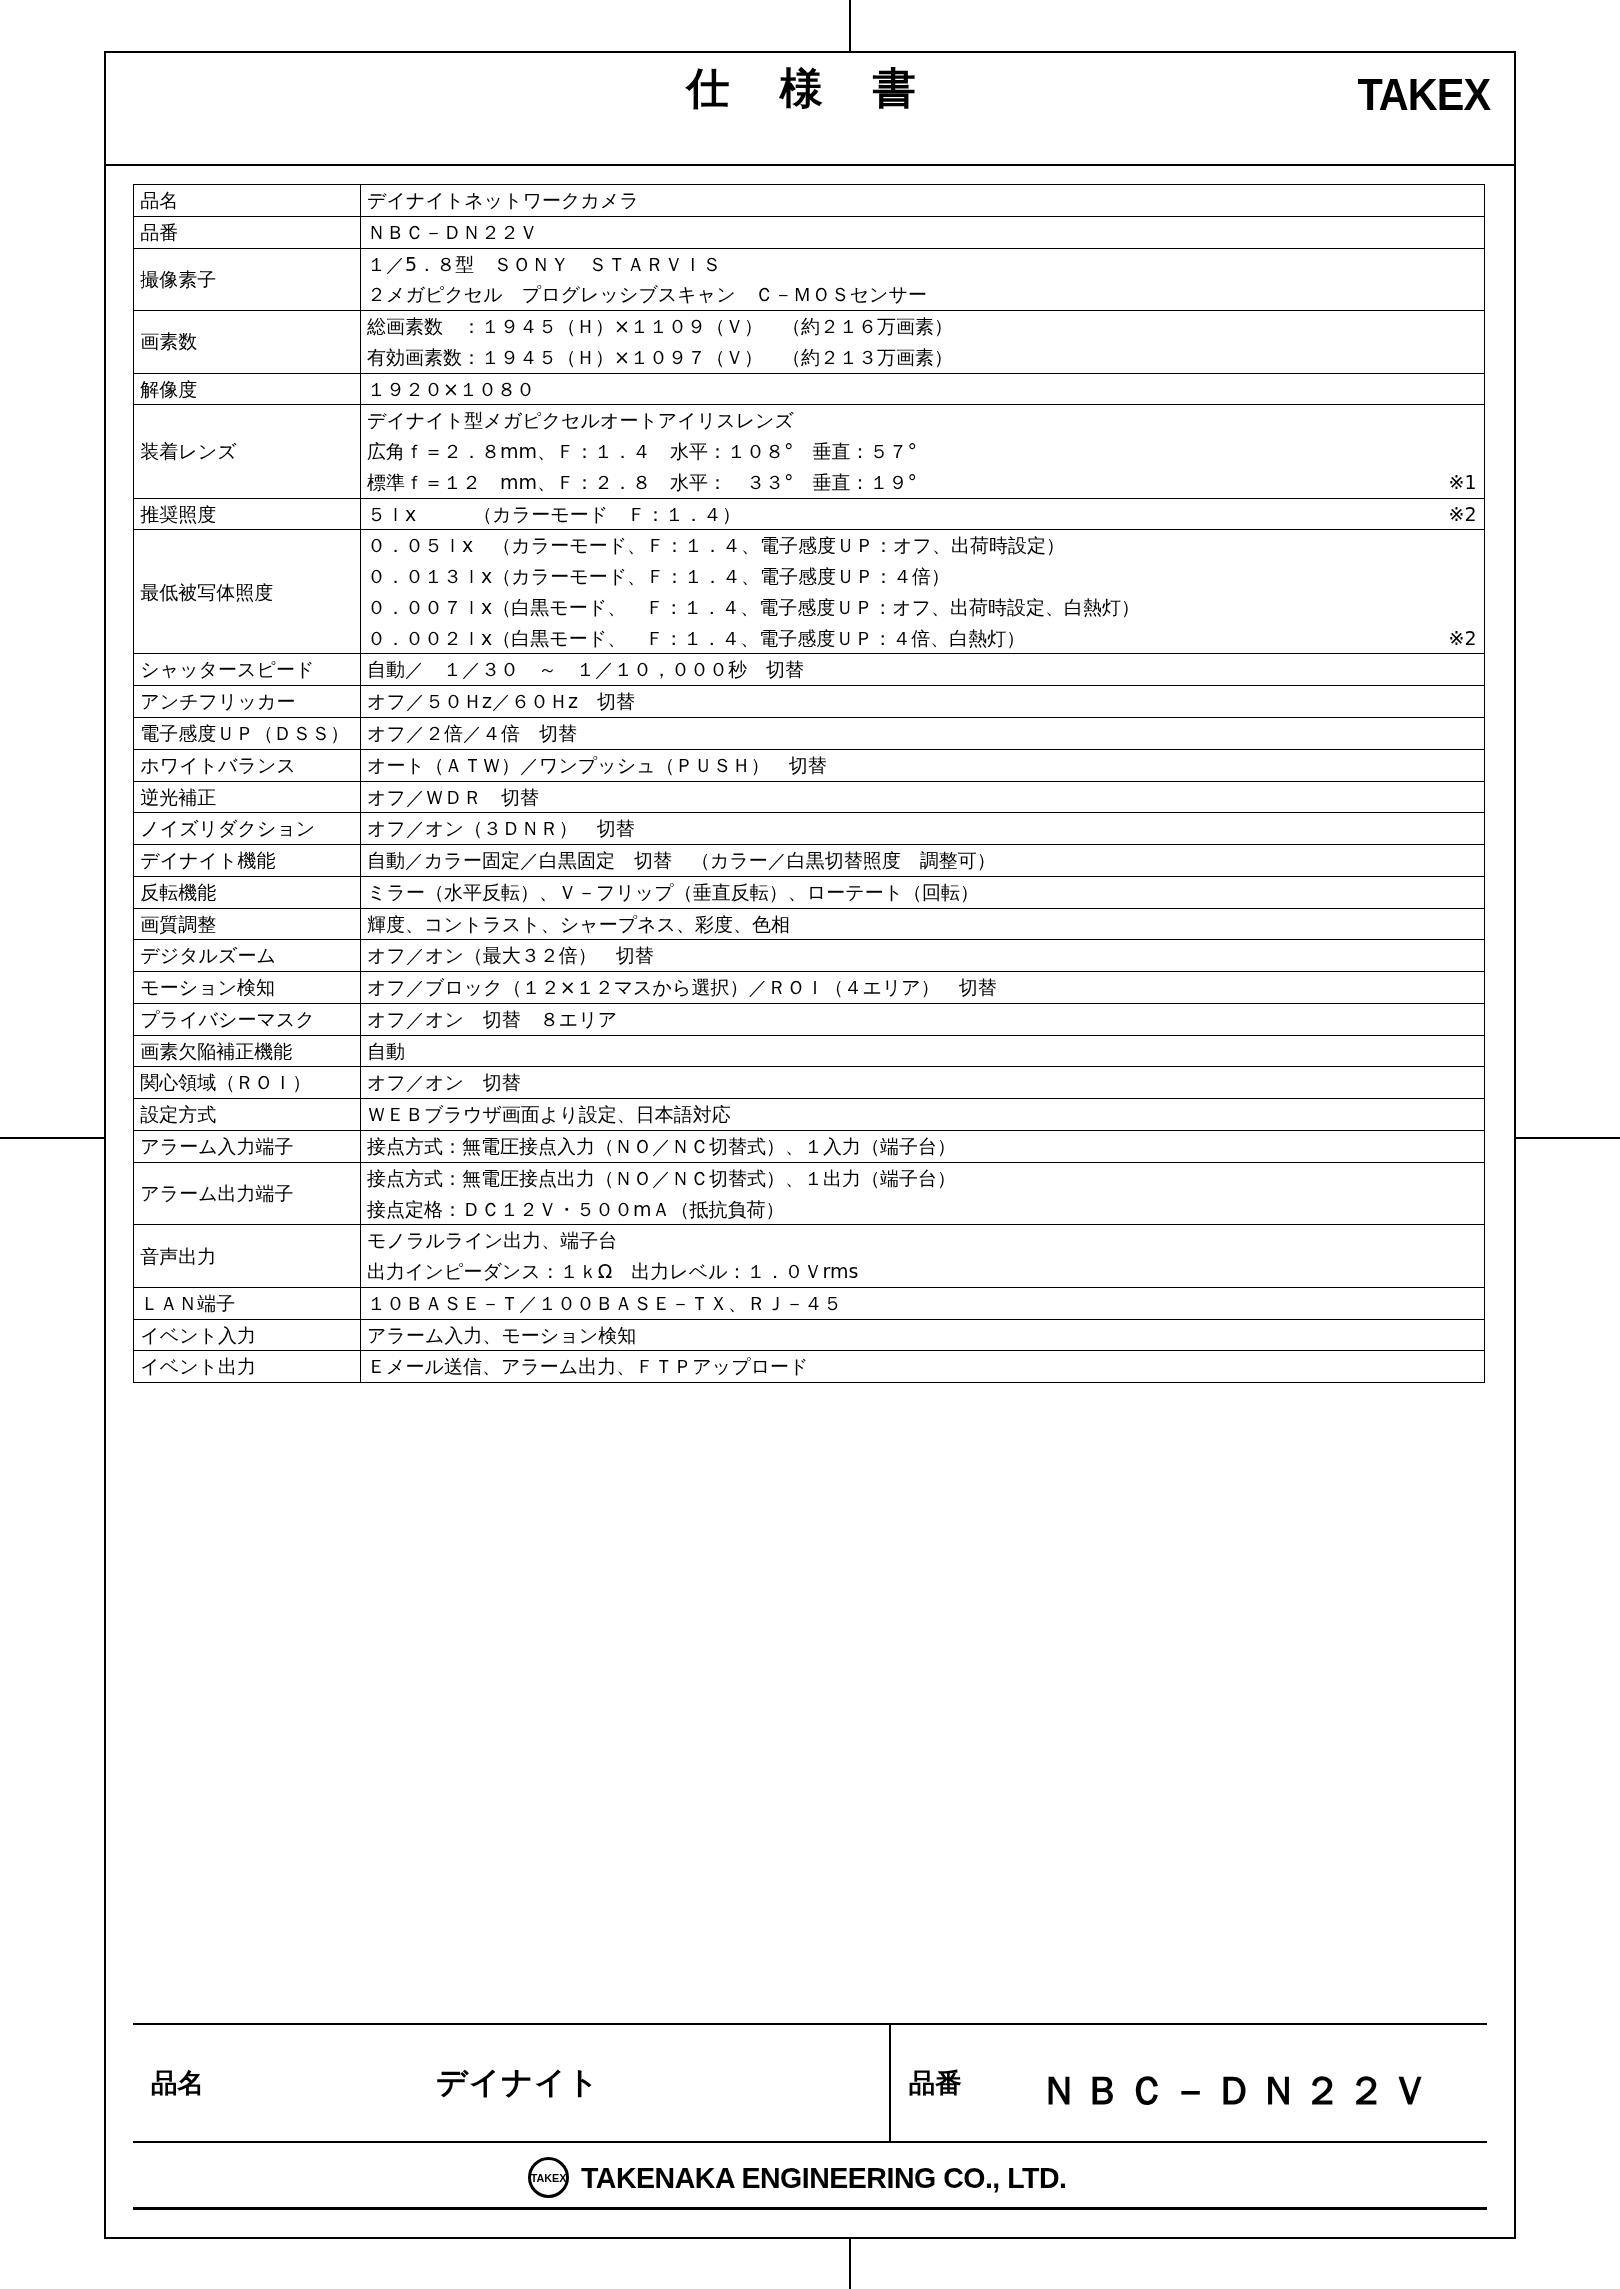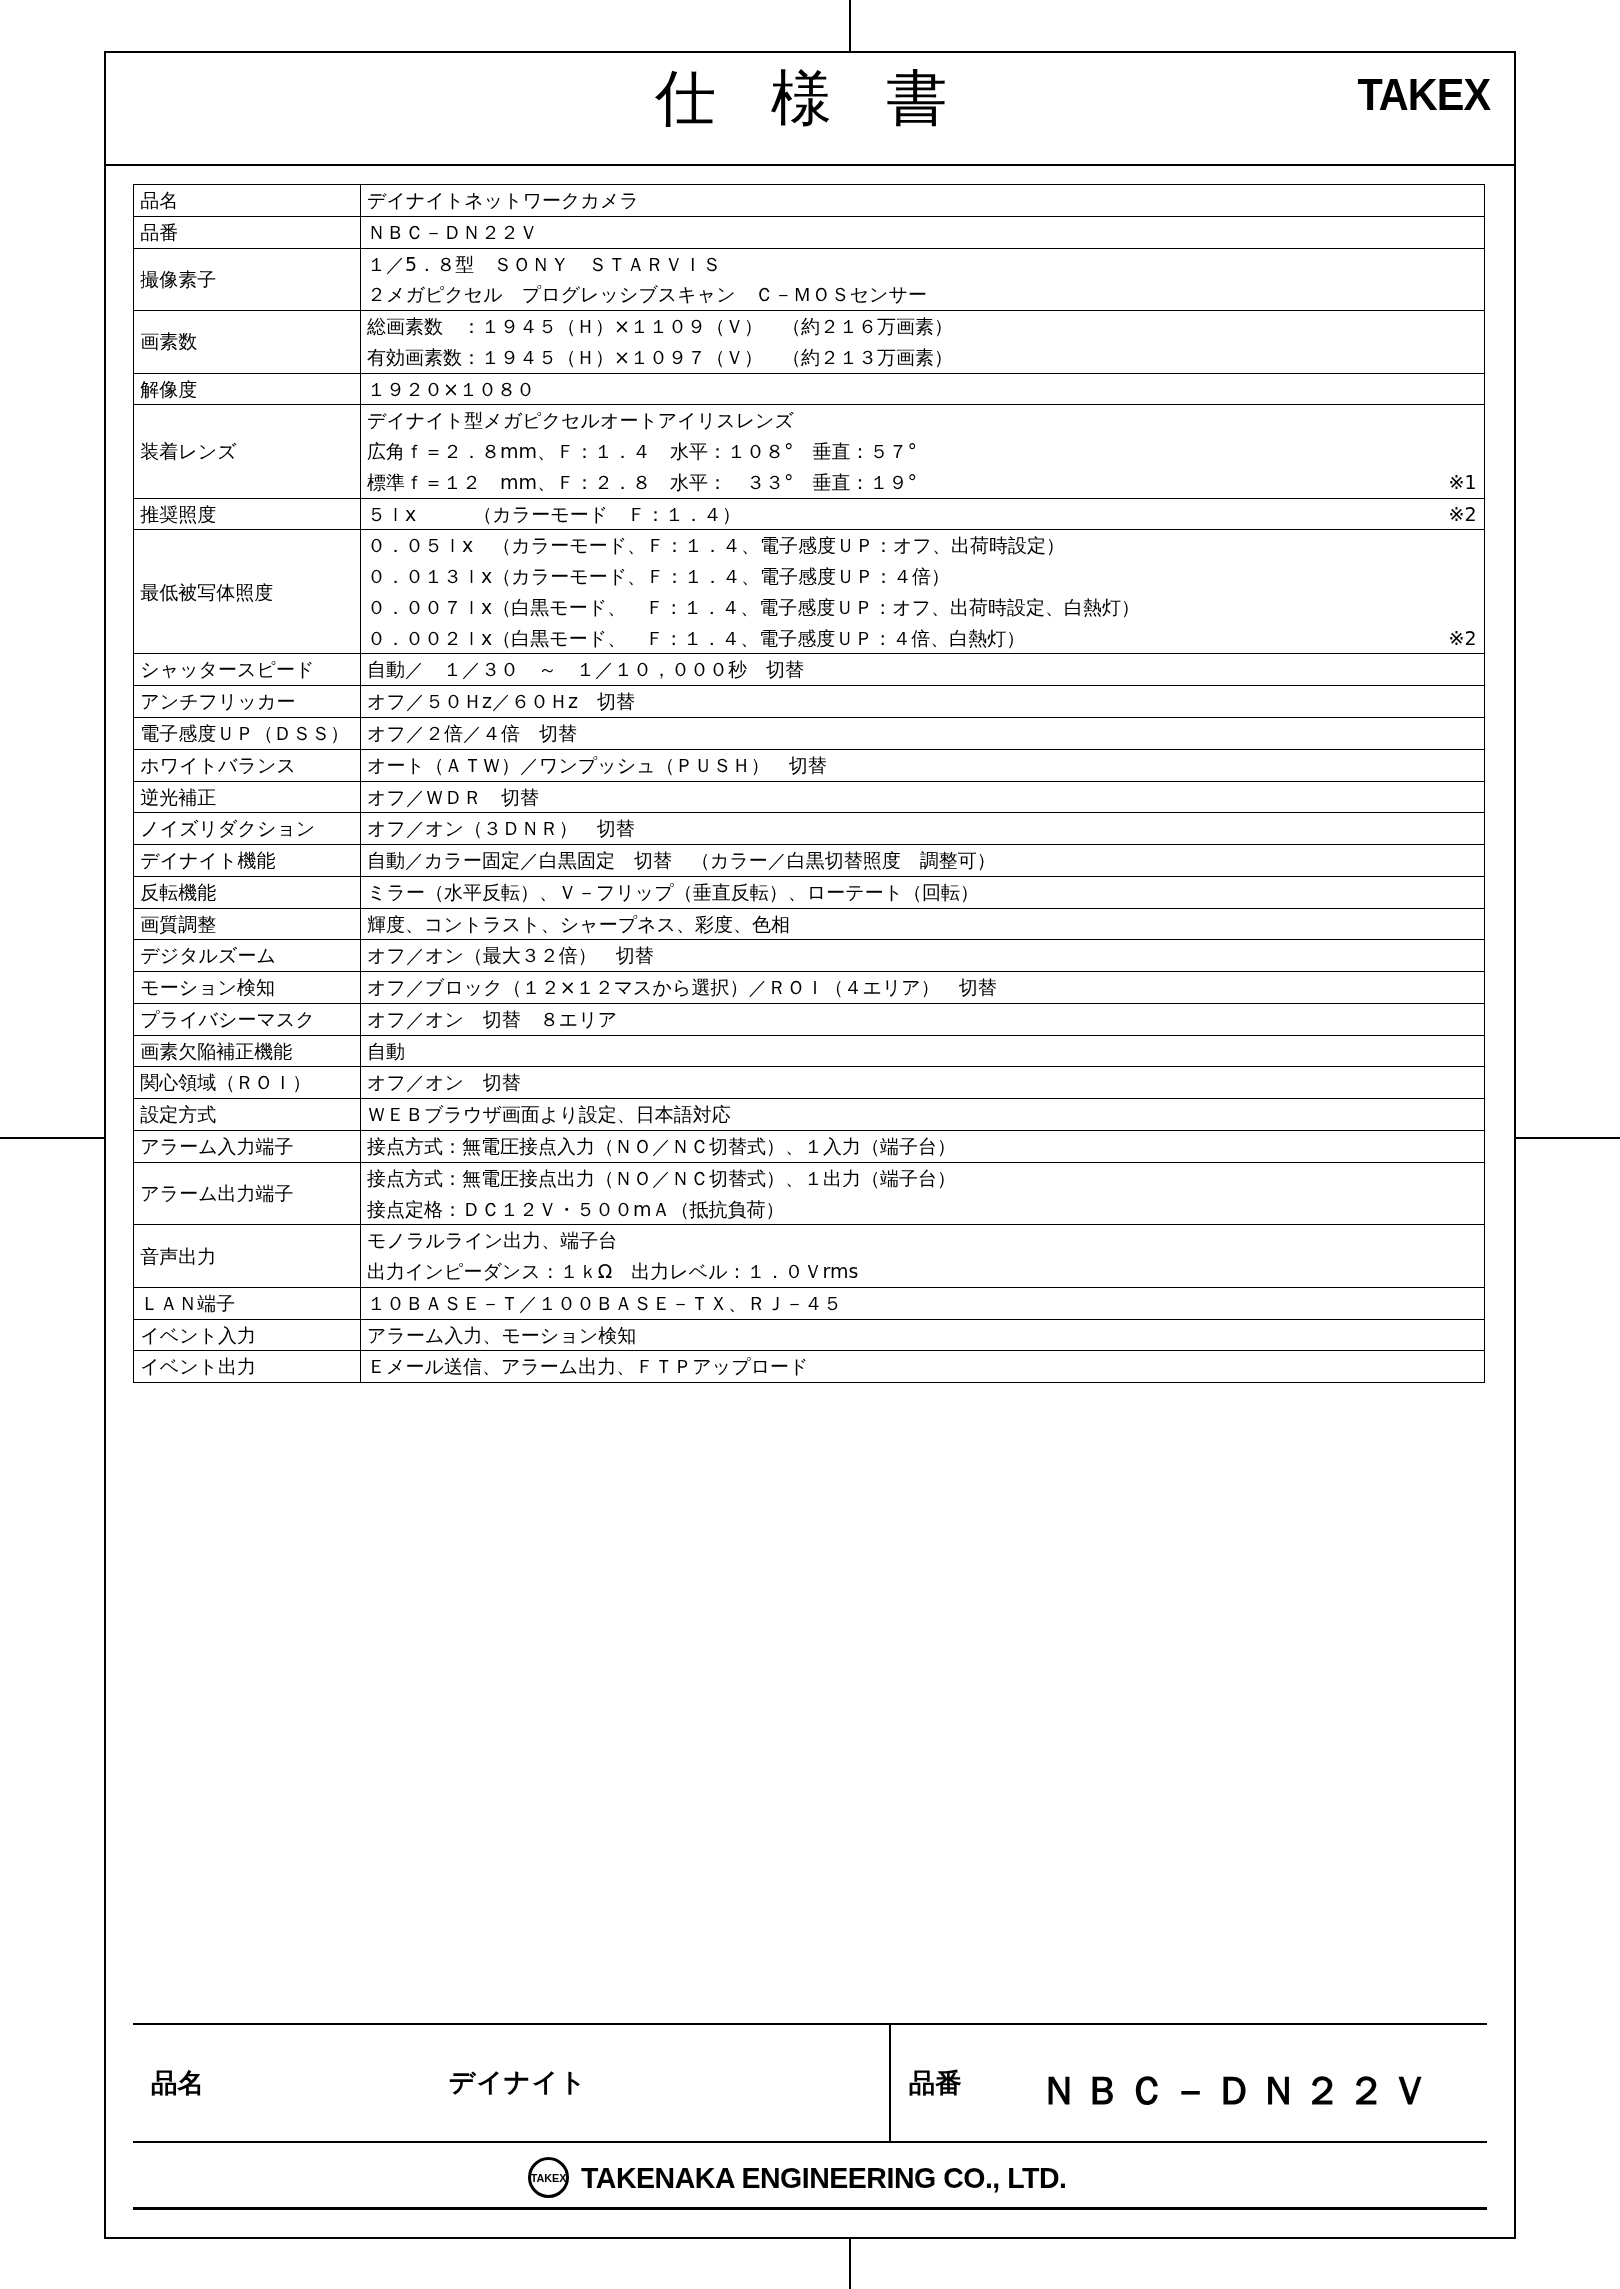--- a/index.html
+++ b/index.html
@@ -49,22 +49,22 @@
     height: 113px;
     border-bottom: 2.9px solid #000000;
     box-sizing: border-box;
   }
   .doc-title {
     position: absolute;
     left: 0;
     right: 0;
     top: 13.7px;
     text-align: center;
-    font-size: 61px;
-    font-weight: normal;
+    font-size: 43px;
+    font-weight: bold;
     letter-spacing: 17.6px;
     font-family: "DejaVu Sans", sans-serif;
     line-height: 1;
   }
   .brand-logo {
     position: absolute;
     right: 23.5px;
     top: 15.7px;
     font-size: 45px;
     font-weight: bold;
@@ -150,21 +150,21 @@
   .fb-key {
     font-size: 26.5px;
     font-weight: bold;
     font-family: "DejaVu Sans", sans-serif;
     padding: 0 25.5px 0 17.6px;
     white-space: nowrap;
   }
   .fb-name {
     flex: 1;
     text-align: center;
-    font-size: 26px;
+    font-size: 31px;
     font-weight: bold;
     font-family: "DejaVu Sans", sans-serif;
     line-height: 1.28;
     letter-spacing: 1px;
     padding-right: 83px;
   }
   .fb-model {
     flex: 1;
     text-align: center;
     font-size: 39px;

